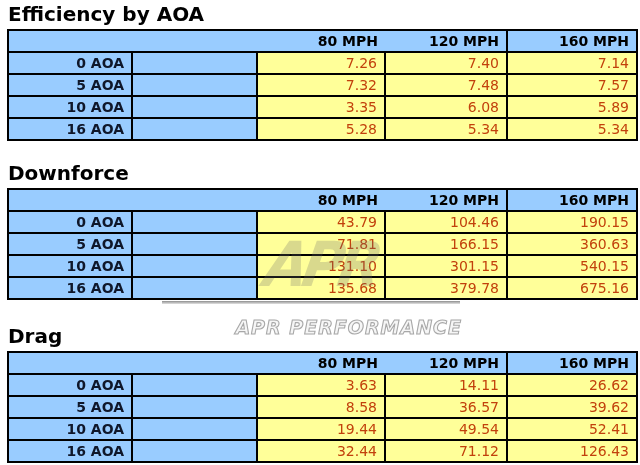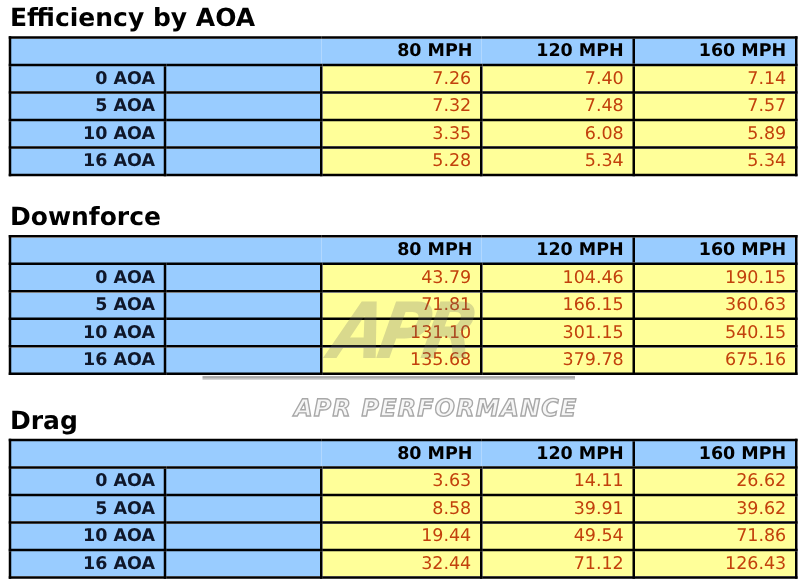--- a/index.html
+++ b/index.html
@@ -192,29 +192,29 @@
           <td class="lab">0 AOA</td>
           <td class="emp"></td>
           <td class="num">3.63</td>
           <td class="num">14.11</td>
           <td class="num">26.62</td>
         </tr>
         <tr class="datarow">
           <td class="lab">5 AOA</td>
           <td class="emp"></td>
           <td class="num">8.58</td>
-          <td class="num">39.91</td>
+          <td class="num">36.57</td>
           <td class="num">39.62</td>
         </tr>
         <tr class="datarow">
           <td class="lab">10 AOA</td>
           <td class="emp"></td>
           <td class="num">19.44</td>
           <td class="num">49.54</td>
-          <td class="num">71.86</td>
+          <td class="num">52.41</td>
         </tr>
         <tr class="datarow">
           <td class="lab">16 AOA</td>
           <td class="emp"></td>
           <td class="num">32.44</td>
           <td class="num">71.12</td>
           <td class="num">126.43</td>
         </tr>
       </tbody>
     </table>

